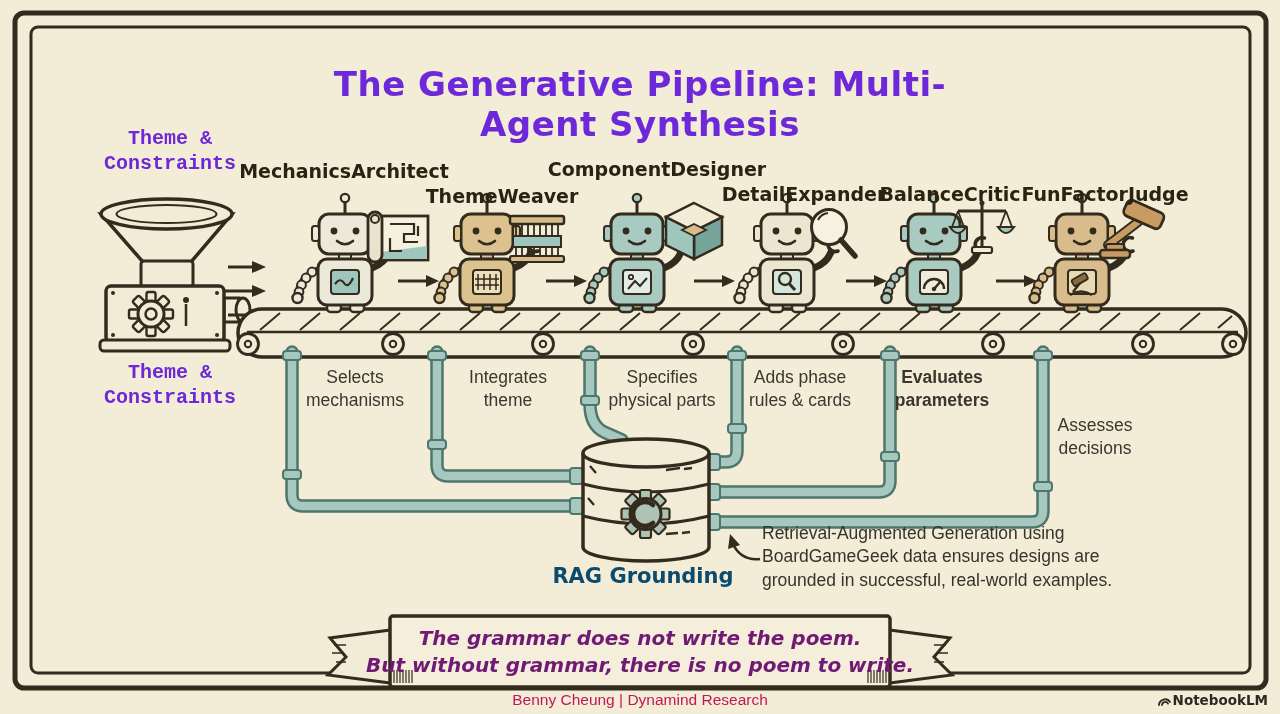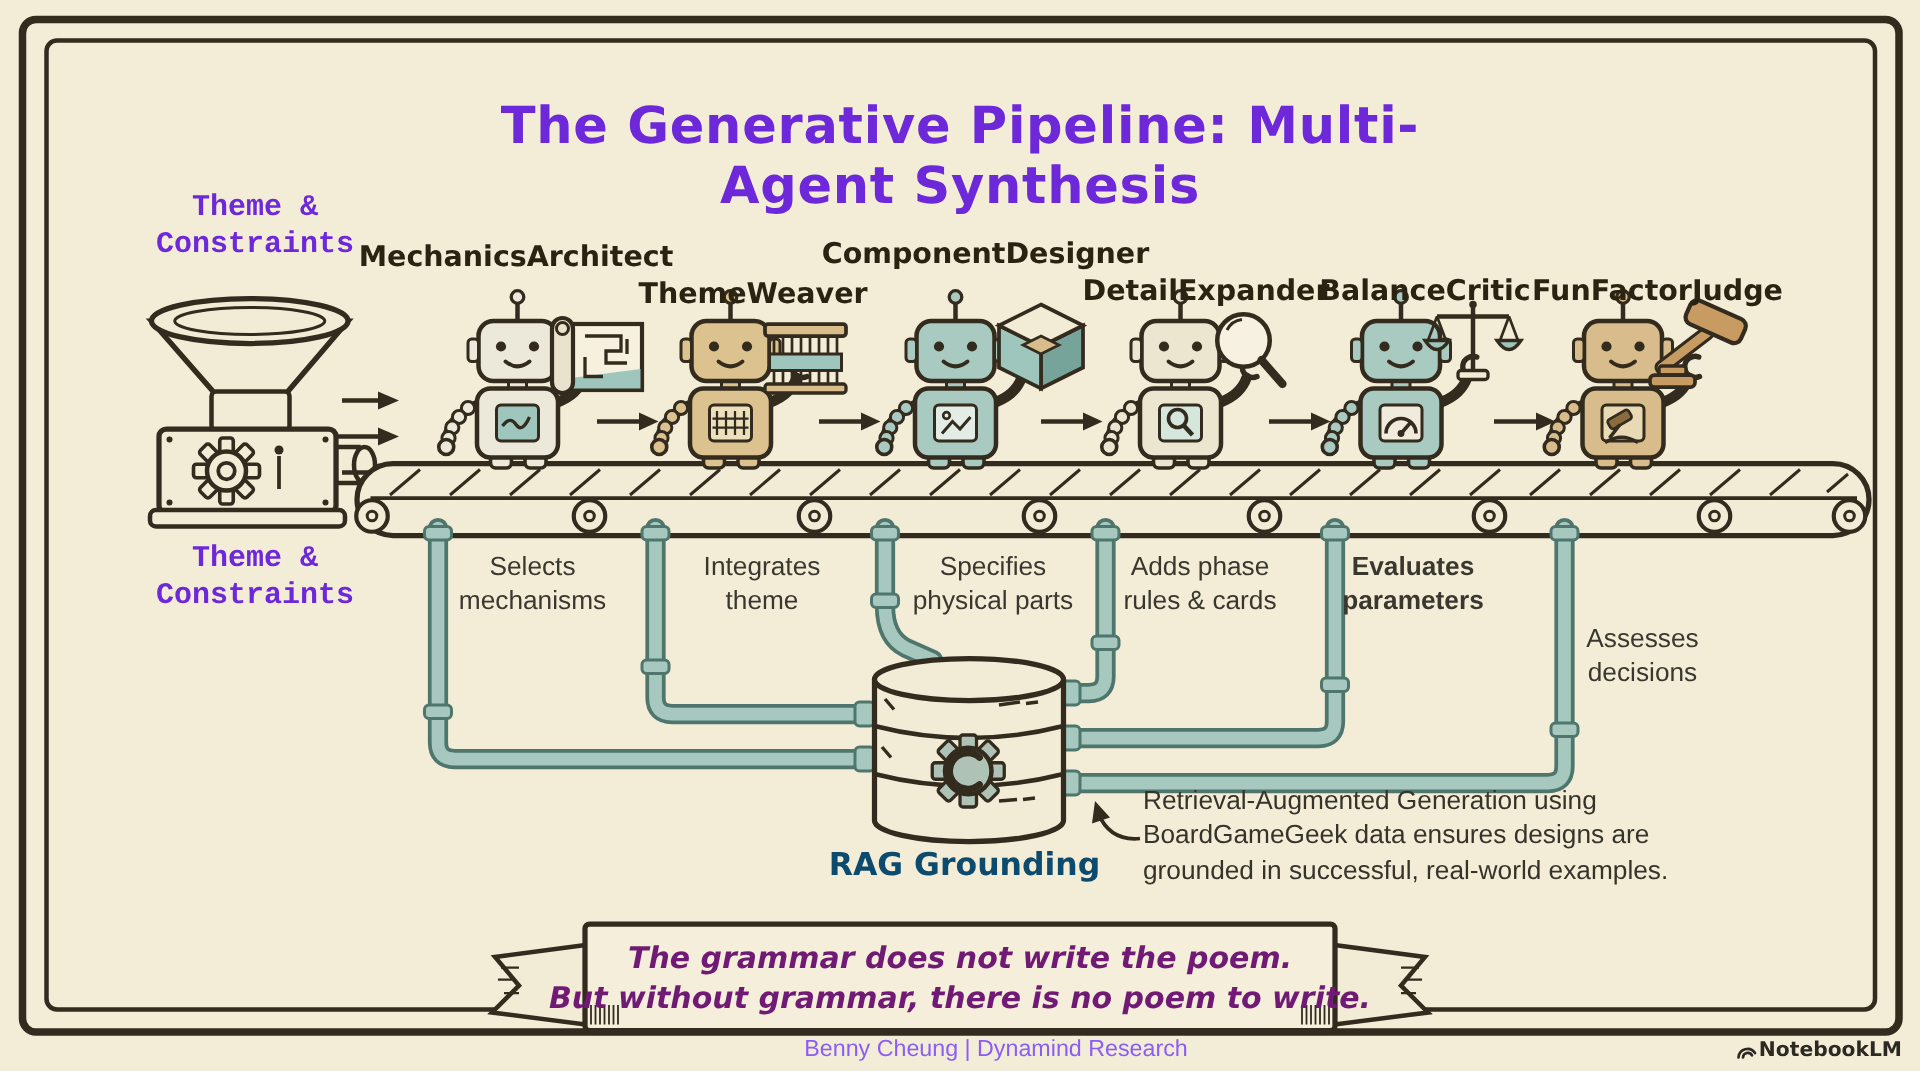--- a/index.html
+++ b/index.html
@@ -7,21 +7,21 @@
          font-family:"DejaVu Sans","Liberation Sans",sans-serif;color:#25200f;}
   .txt{position:absolute;white-space:normal;}
   .ctr{transform:translateX(-50%);text-align:center;}
   .title{font-size:34px;font-weight:700;letter-spacing:.5px;color:#6d28d9;}
   .hopper-label{font-size:20px;font-weight:700;line-height:1.25;color:#6d28d9;font-family:Liberation Mono, monospace;}
   .agent-label{font-size:19px;font-weight:700;color:#2a2312;white-space:nowrap;}
   .caption{font-family:"Liberation Sans","DejaVu Sans",sans-serif;font-size:17.5px;line-height:1.3;color:#39372e;}
   .rag-label{font-size:21px;font-weight:700;color:#0c4a6e;white-space:nowrap;}
   .annot{font-family:"Liberation Sans","DejaVu Sans",sans-serif;font-size:17.5px;line-height:1.33;color:#35332a;white-space:nowrap;}
   .quote{font-size:20px;font-style:italic;font-weight:600;color:#701a75;white-space:nowrap;}
-  .credit{font-family:"Liberation Sans","DejaVu Sans",sans-serif;font-size:15.5px;color:#8b5cf6;white-space:nowrap;margin-left:24px;}
+  .credit{font-family:"Liberation Sans","DejaVu Sans",sans-serif;font-size:15.5px;color:#be185d;white-space:nowrap;}
   .brand{display:flex;align-items:center;gap:0;font-size:13.5px;font-weight:700;color:#2b2921;white-space:nowrap;}
   svg.art{position:absolute;left:0;top:0;}
   .k{stroke:#332b1d;}
   .pipe-o{fill:none;stroke:#4f766d;stroke-width:13.5;stroke-linecap:round;stroke-linejoin:round;}
   .pipe-i{fill:none;stroke:#a6c8bf;stroke-width:8.5;stroke-linecap:round;stroke-linejoin:round;}
   .coupler{fill:#a6c8bf;stroke:#4f766d;stroke-width:2;}
 </style>
 </head>
 <body>
 

